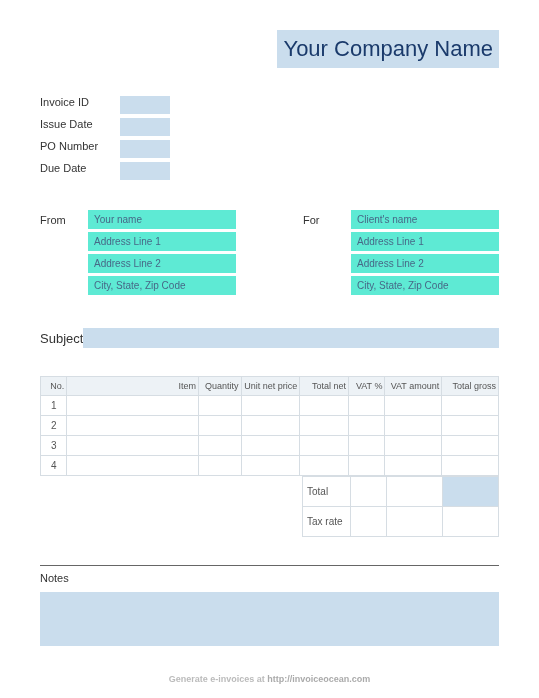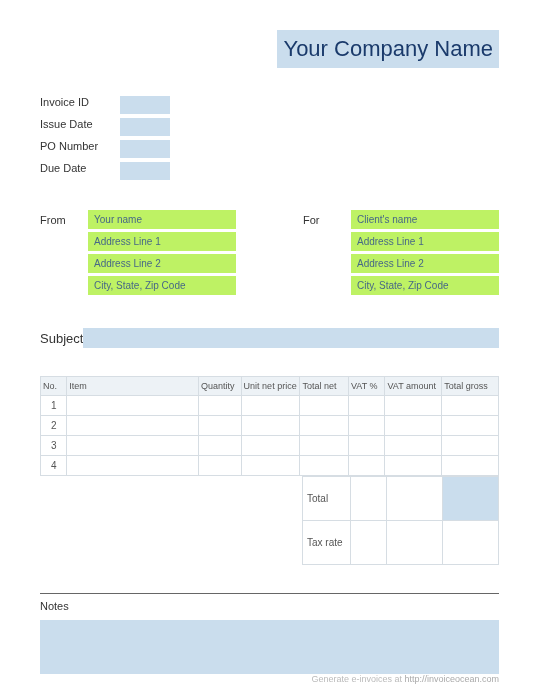--- a/index.html
+++ b/index.html
@@ -47,21 +47,21 @@
   }
   .party-label {
     width: 48px;
     font-size: 11px;
     padding-top: 4px;
   }
   .party-fields {
     width: 148px;
   }
   .party-field {
-    background: #bef264;
+    background: #5eead4;
     color: #476887;
     font-size: 10px;
     padding: 4px 6px;
     margin-bottom: 3px;
   }
   .party-gap { flex: 1; }
   .subject-row {
     display: flex;
     align-items: center;
     margin-bottom: 28px;
@@ -79,21 +79,21 @@
     width: 100%;
     border-collapse: collapse;
   }
   table.items th {
     background: #edf2f6;
     border: 1px solid #d6dde3;
     font-weight: normal;
     font-size: 9px;
     color: #555;
     padding: 4px 2px;
-    text-align: left;
+    text-align: right;
   }
   table.items td {
     border: 1px solid #d6dde3;
     height: 20px;
     font-size: 10px;
     text-align: center;
     color: #555;
   }
   .col-no { width: 26px; }
   .col-item { width: 130px; }
@@ -107,21 +107,21 @@
     margin-top: 0;
   }
   .totals table {
     border-collapse: collapse;
     margin-left: auto;
   }
   .totals td {
     border: 1px solid #d6dde3;
     height: 20px;
     font-size: 10px;
-    padding: 16px 4px;
+    padding: 9px 4px;
   }
   .tot-label { width: 48px; text-align: left; color: #555;}
   .tot-c1 { width: 36px; }
   .tot-c2 { width: 56px; }
   .tot-c3 { width: 56px; }
   .tot-hl { background: #cadded; }
   .hr {
     border: none;
     border-top: 1px solid #666;
     margin: 28px 0 6px 0;
@@ -130,23 +130,25 @@
     font-size: 11px;
     color: #333;
     margin-bottom: 8px;
   }
   .notes-box {
     width: 100%;
     height: 54px;
     background: #cadded;
   }
   .footer {
-    text-align: right;
+    text-align: center;
     font-size: 9px;
     color: #bbb;
+    margin-top: 28px;
+    font-weight: bold;
   }
   .footer .link { color: #aaa; }
 </style>
 </head>
 <body>
 
 <div class="company-title">
   <span>Your Company Name</span>
 </div>
 

